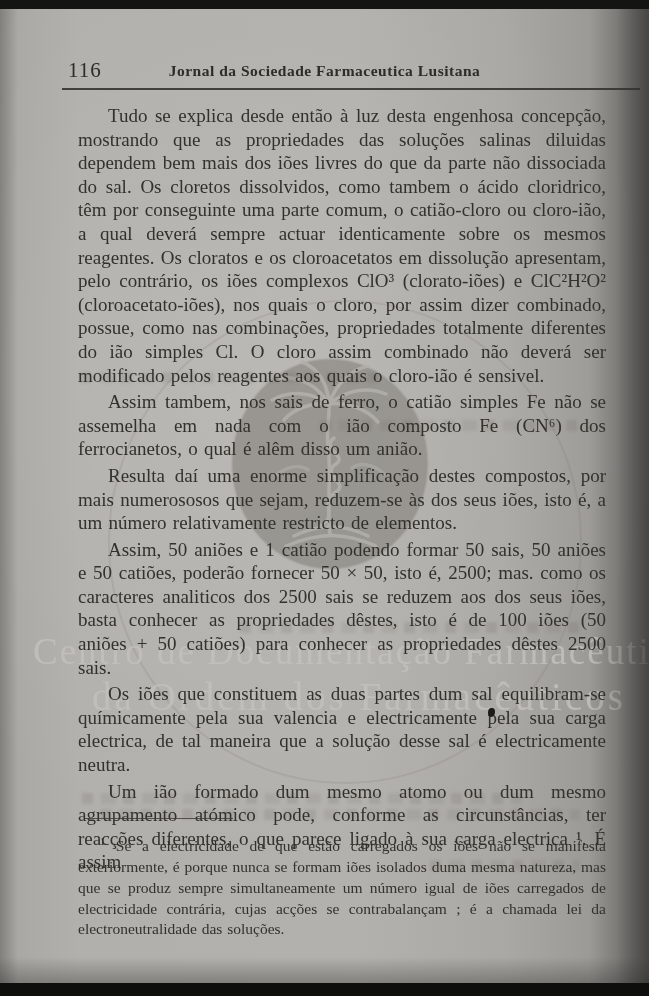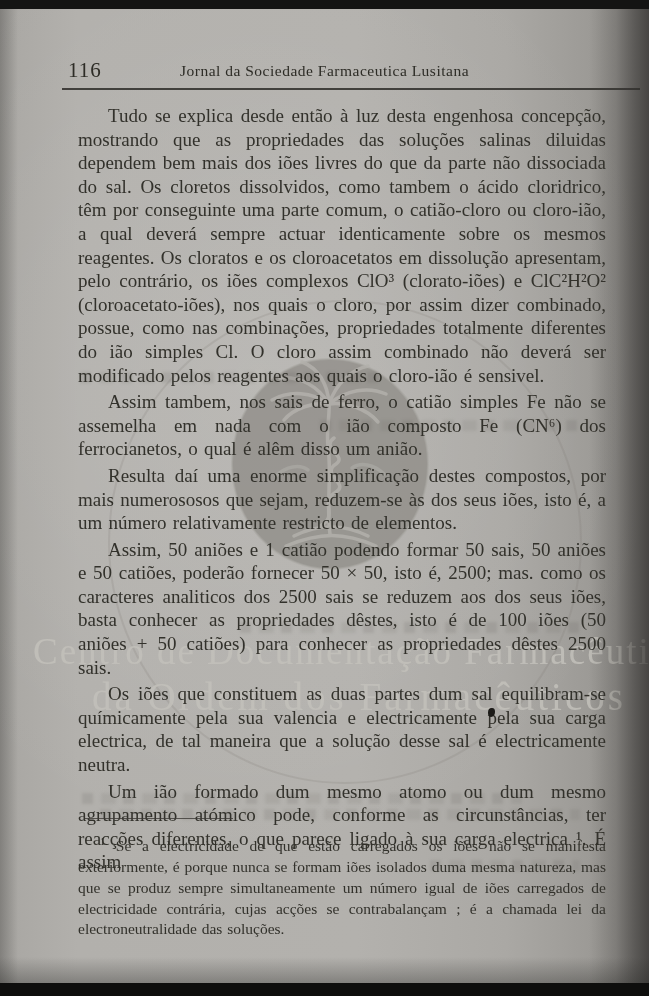--- a/index.html
+++ b/index.html
@@ -21,21 +21,21 @@
     background:linear-gradient(180deg, rgba(0,0,0,0) 0, rgba(40,40,38,0.35) 100%);z-index:5;}
   .edge-right{position:absolute;top:0;right:0;width:60px;height:100%;
     background:linear-gradient(90deg, rgba(0,0,0,0) 0, rgba(60,58,55,0.25) 45%, rgba(52,50,48,0.55) 75%, rgba(45,44,42,0.72) 100%);
     z-index:5;}
   .edge-left{position:absolute;top:0;left:0;width:18px;height:100%;
     background:linear-gradient(90deg, rgba(30,30,28,0.28) 0, rgba(0,0,0,0) 100%);z-index:5;}
 
   
   .page-number{position:absolute;left:68px;top:58px;font-size:21px;letter-spacing:1px;z-index:4;color:#2d2c26;}
   .header-title{position:absolute;left:0;top:62px;width:100%;text-align:center;
-    font-size:15.5px;font-weight:normal;letter-spacing:0.5px;z-index:4;color:#2d2c26;}
+    font-size:15.5px;font-weight:bold;letter-spacing:0.5px;z-index:4;color:#2d2c26;}
   .header-rule{position:absolute;left:62px;top:88px;width:578px;height:0;
     border-top:2px solid rgba(45,44,40,0.85);z-index:4;}
 
   
   .stamp{position:absolute;left:228px;top:356px;z-index:1;}
   .outer-ring{position:absolute;left:108px;top:300px;width:470px;height:480px;border-radius:50%;
     border:2px solid rgba(120,118,113,0.18);z-index:1;}
 
   
   .wm{position:absolute;z-index:2;color:#c3c1bb;opacity:0.85;font-family:"Liberation Serif","DejaVu Serif",serif;white-space:nowrap;}

